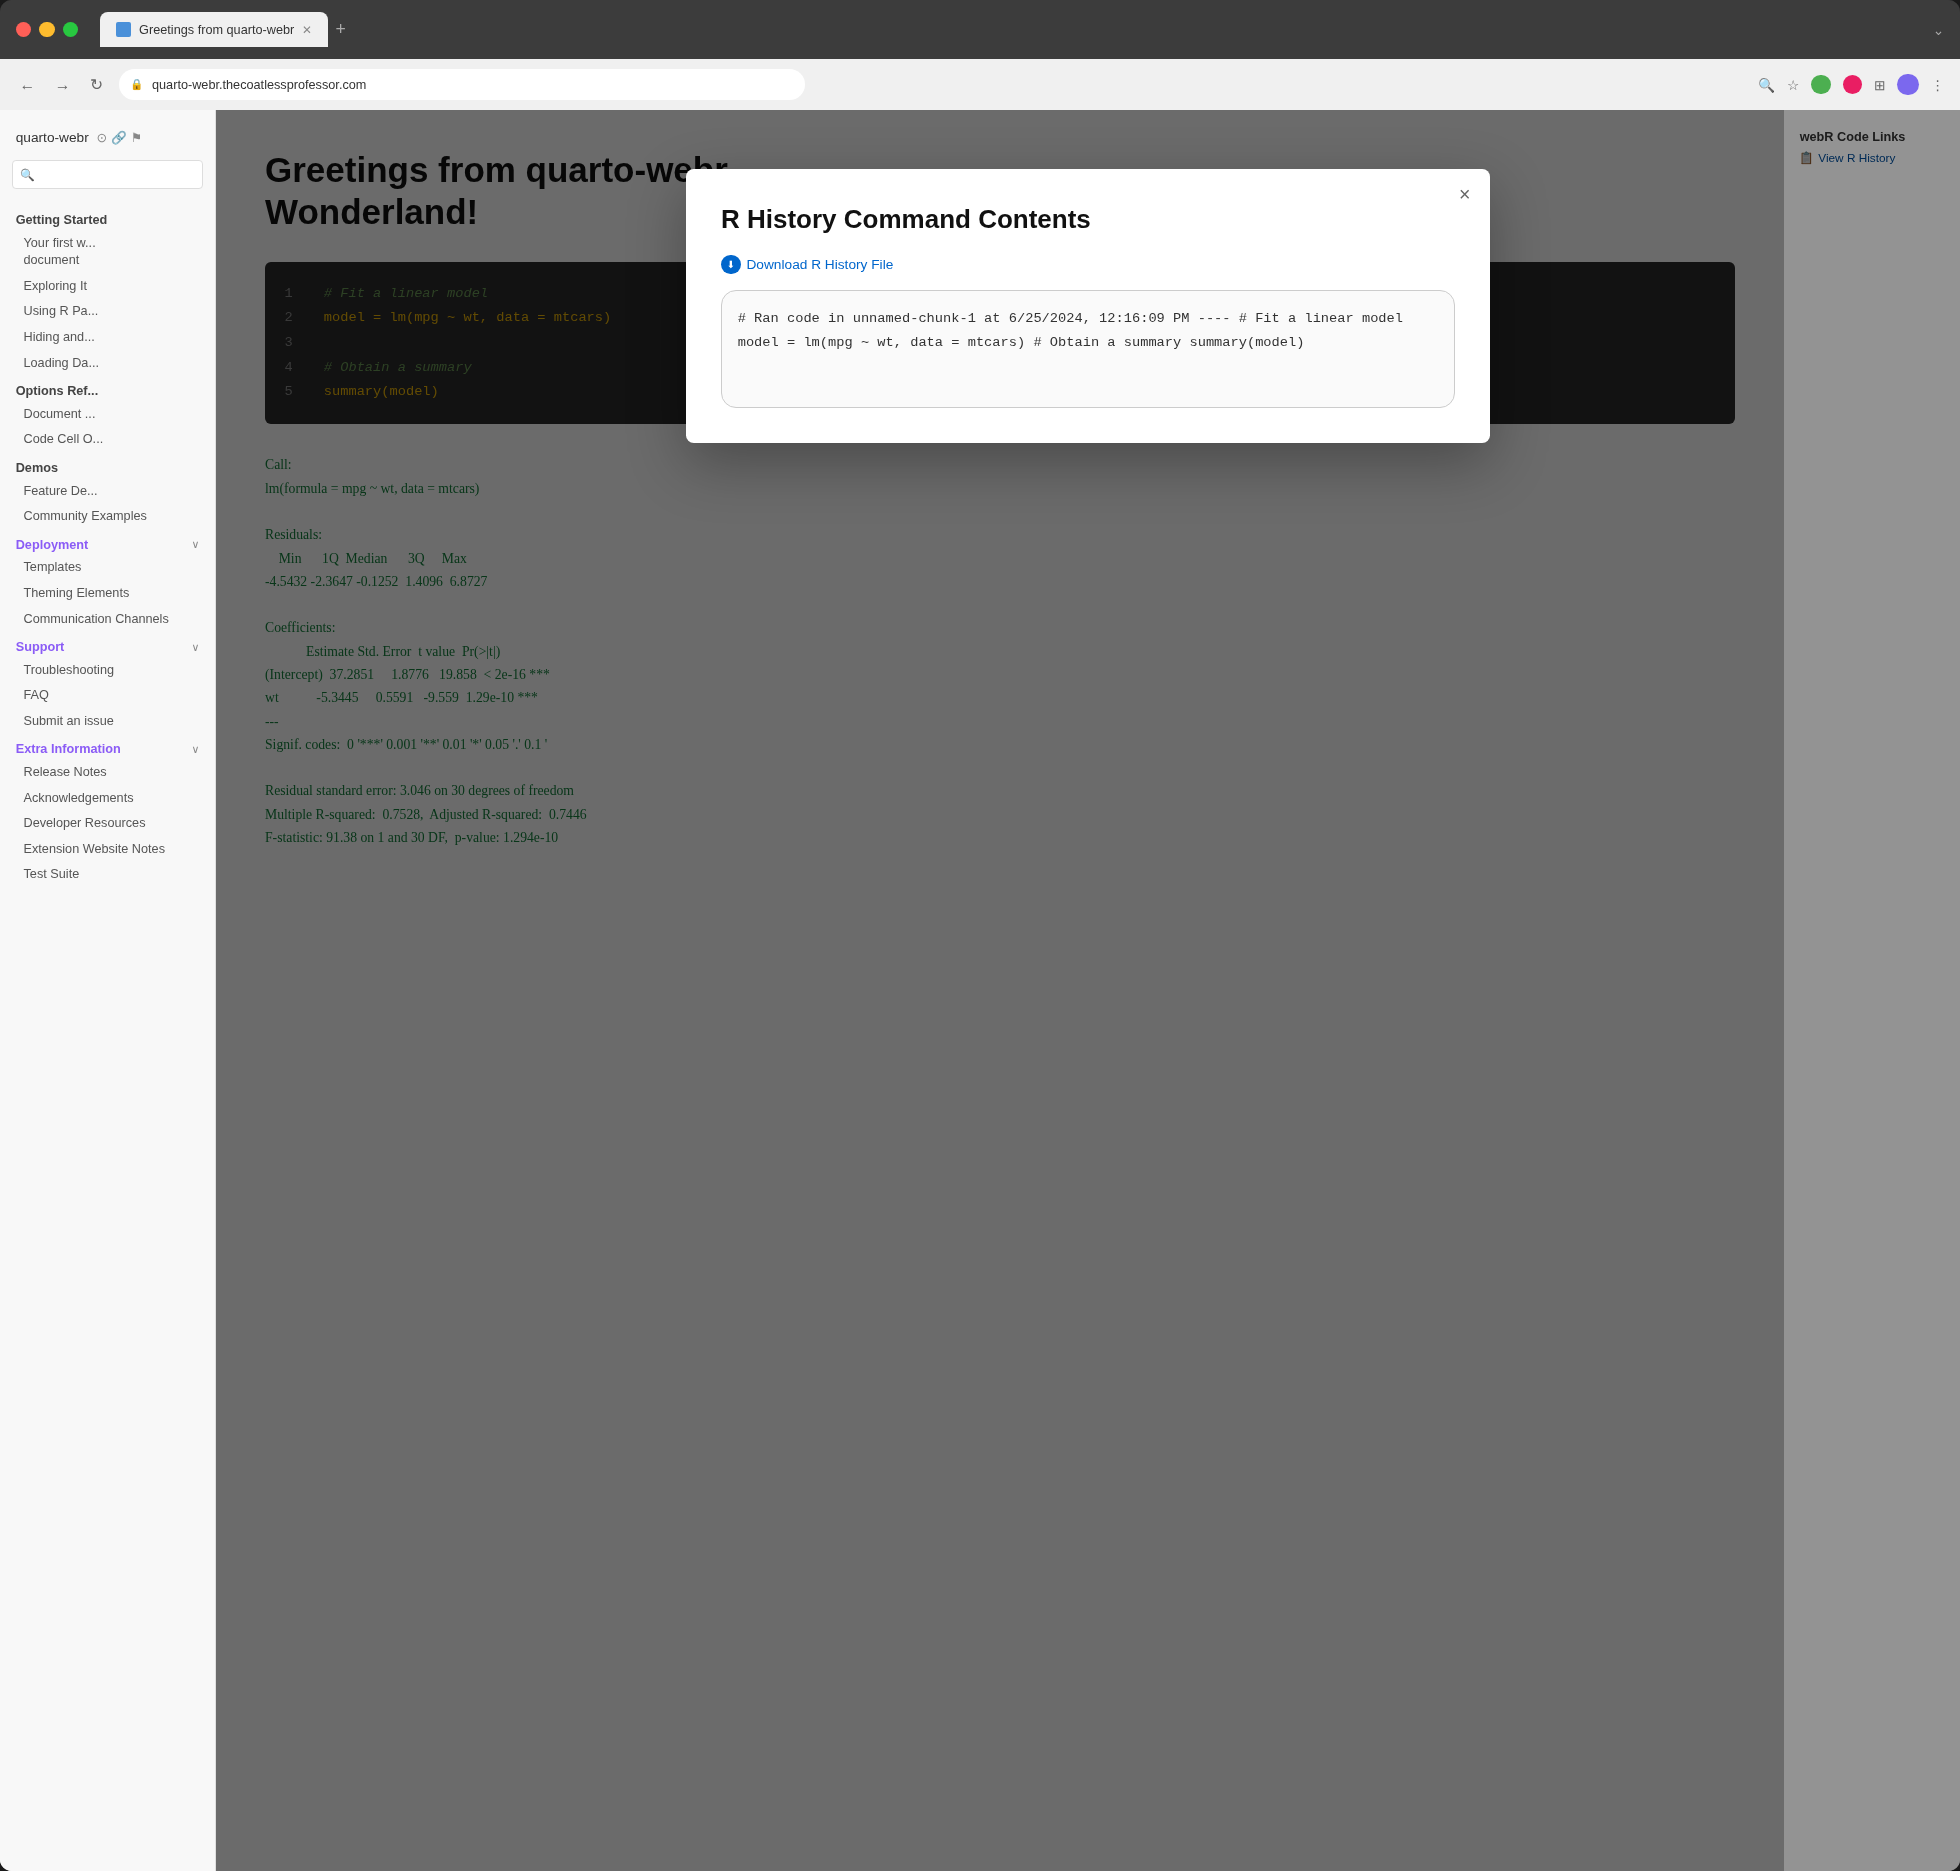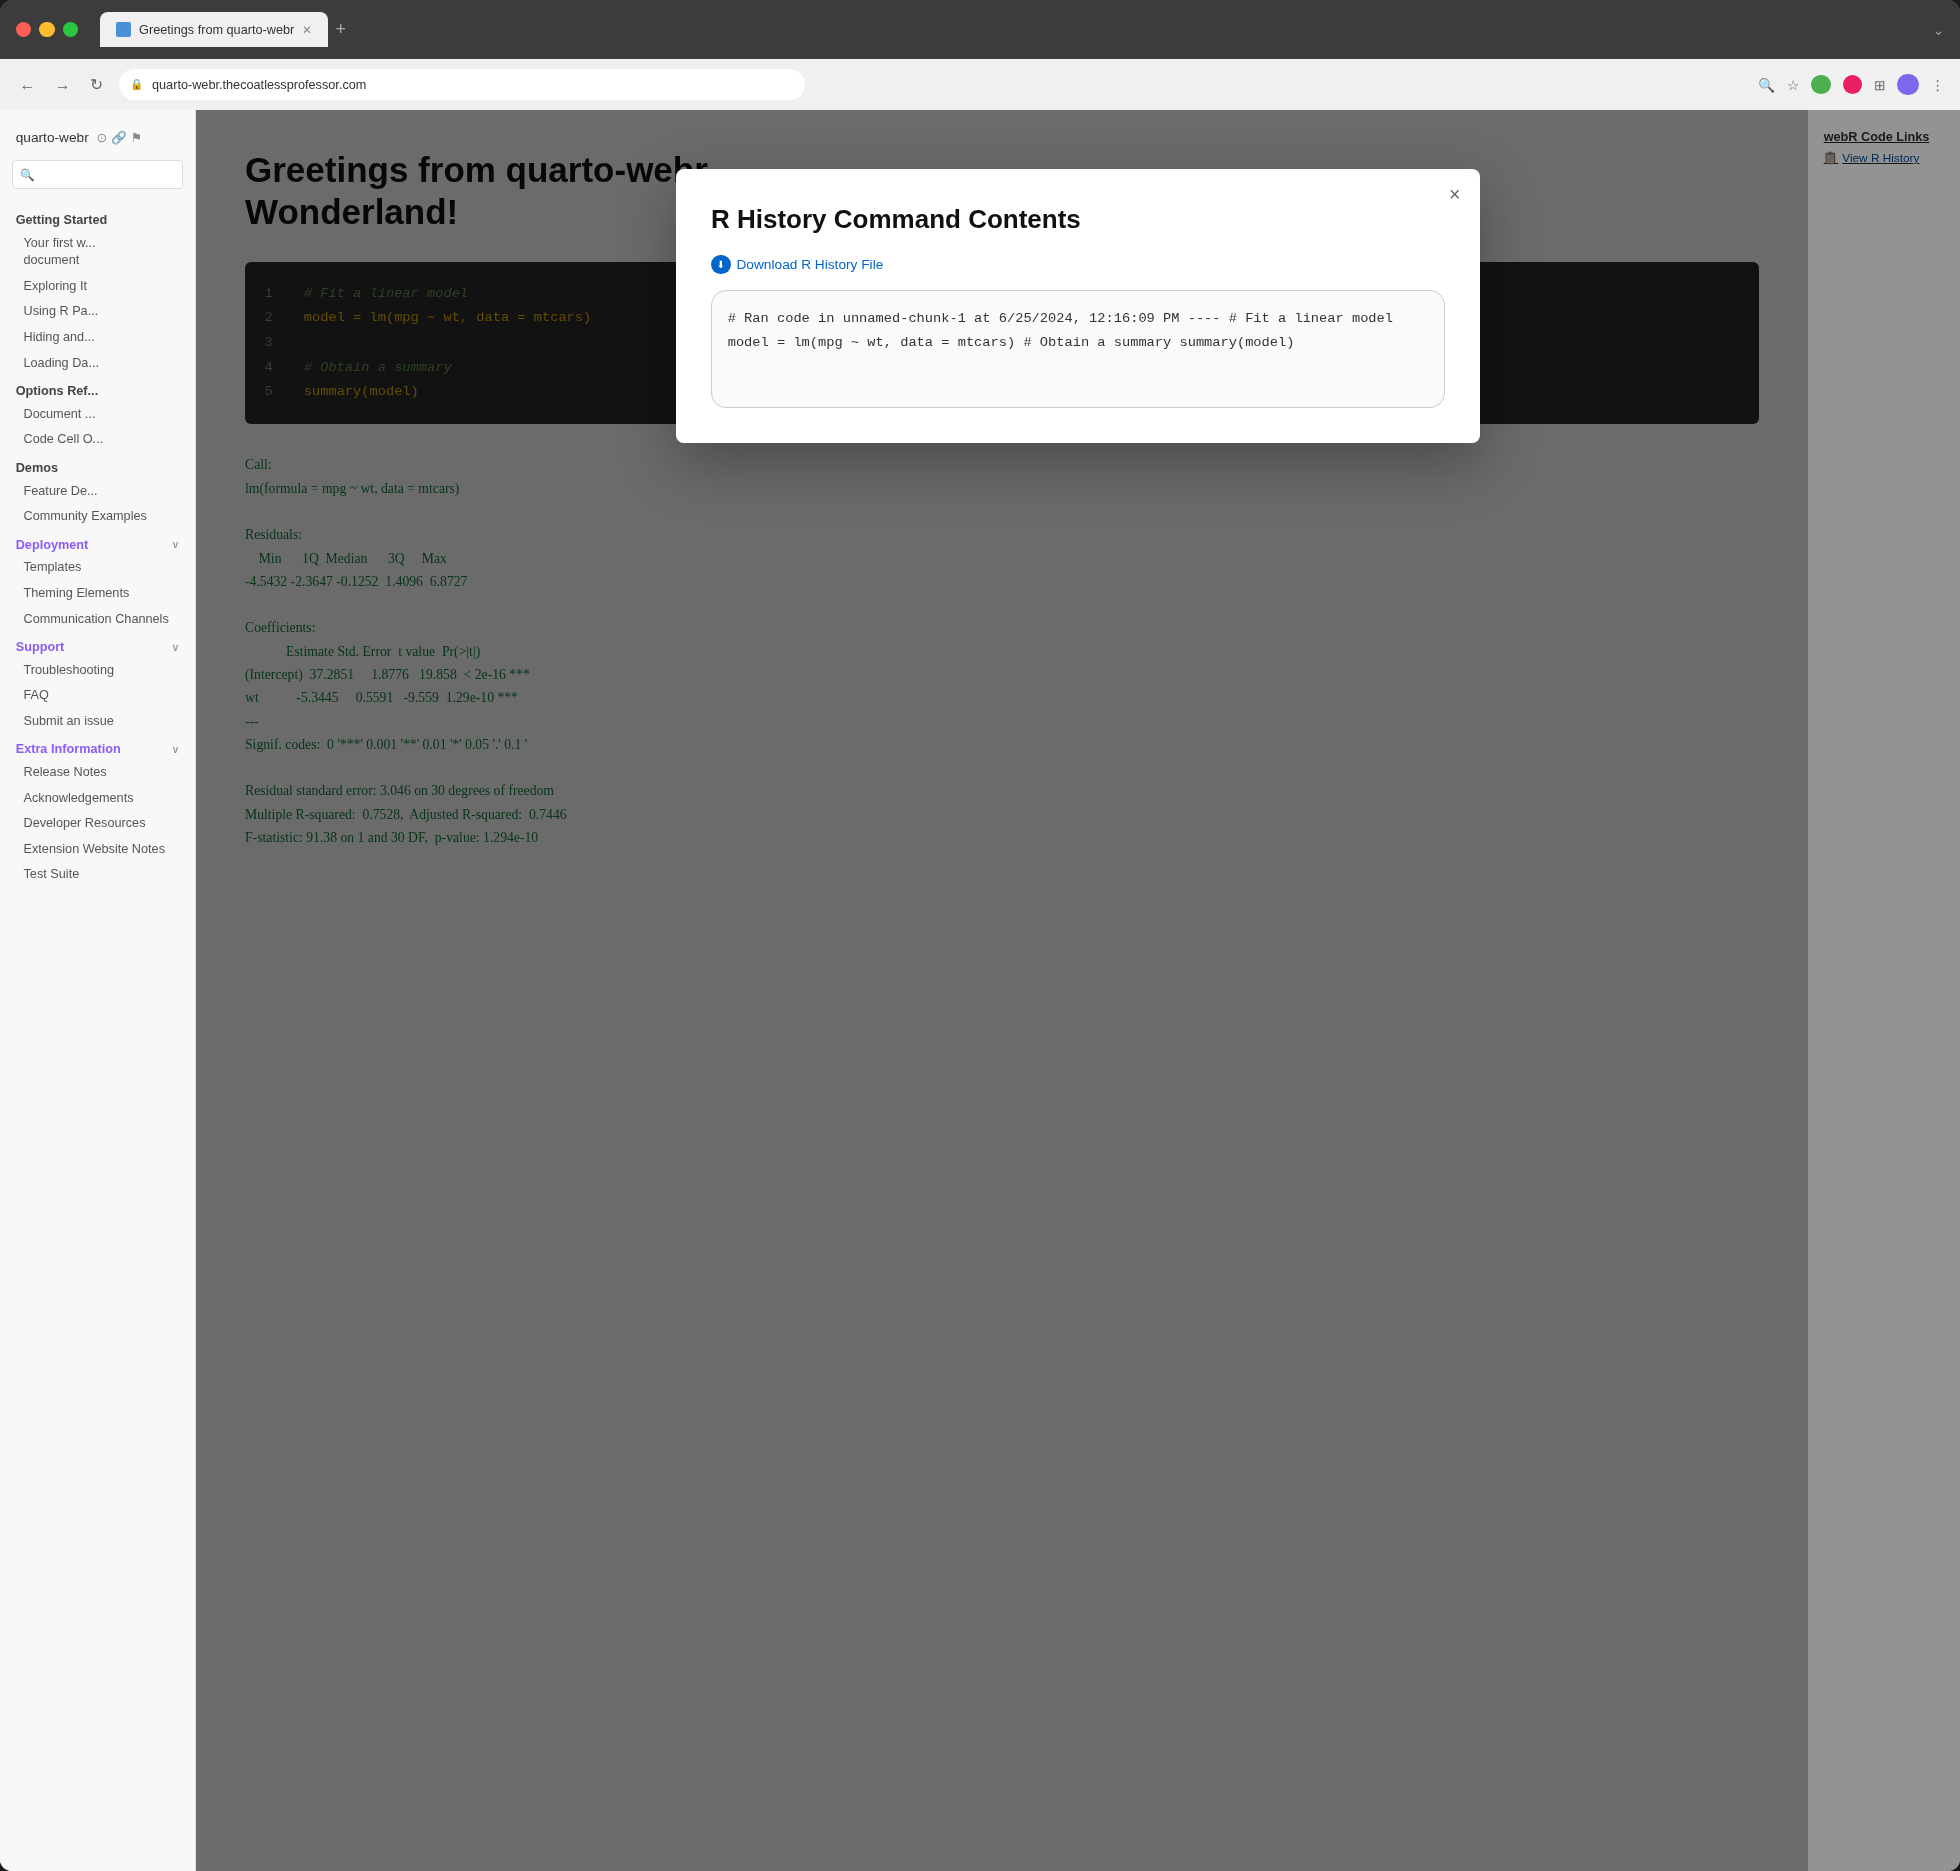--- a/index.html
+++ b/index.html
@@ -143,21 +143,21 @@
     
     .browser-content {
       flex: 1;
       background: #f5f5f5;
       display: flex;
       overflow: hidden;
     }
 
     
     .sidebar {
-      width: 196px;
+      width: 216px;
       background: #f8f8f8;
       border-right: 1px solid #e0e0e0;
       padding: 19.6px 0;
       overflow-y: auto;
       flex-shrink: 0;
     }
 
     .sidebar-logo {
       font-size: 13.7px;
       font-weight: 500;
@@ -260,24 +260,23 @@
     .output-text {
       font-family: Liberation Serif, serif;
       font-size: 13.7px;
       color: #15803d;
       line-height: 1.7;
       white-space: pre;
     }
 
     
     .right-panel {
-      width: 152px;
+      width: 176px;
       padding: 19.6px 15.7px;
       flex-shrink: 0;
-      text-decoration: underline;
     }
 
     .webr-links-title {
       font-size: 12.7px;
       font-weight: 600;
       color: #444;
       margin-bottom: 7.8px;
     }
 
     .webr-link {

